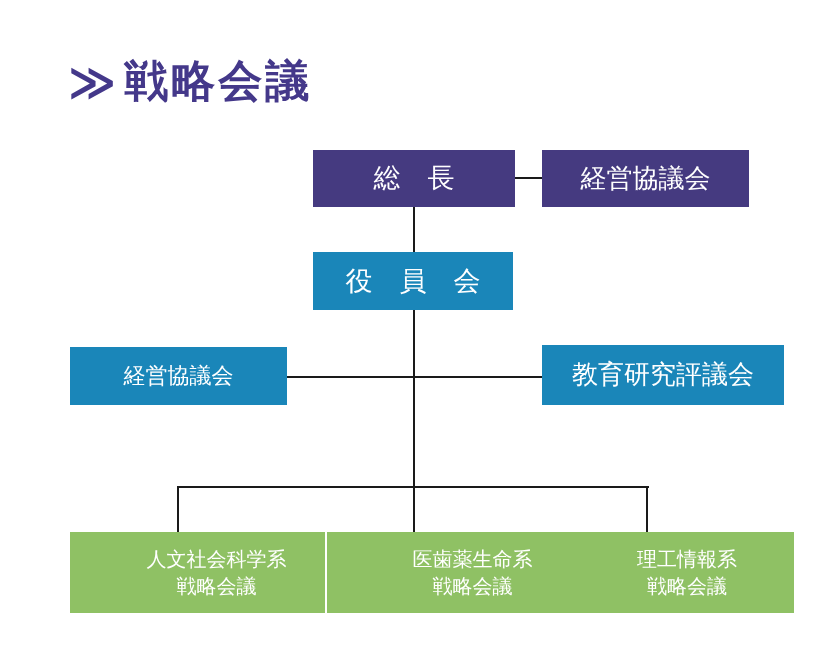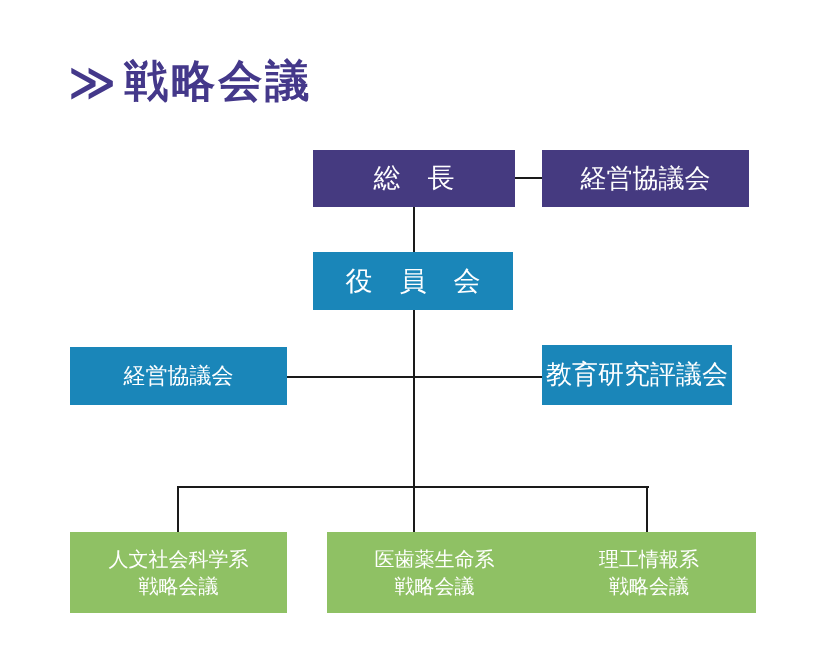--- a/index.html
+++ b/index.html
@@ -40,28 +40,28 @@
     align-items: center;
     justify-content: center;
     color: #ffffff;
     font-weight: normal;
     text-align: center;
     line-height: 1.35;
     white-space: nowrap;
   }
   .purple { background: #453a80; }
   .blue   { background: #1a86b9; }
-  .green  { background: #8fc164; }
+  .green  { background: #8fc164; padding-left: 38px; }
 
   #node-president              { left: 313px; top: 150px; width: 202px; height: 57px; font-size: 27px; }
   #node-policy-council         { left: 542px; top: 150px; width: 207px; height: 57px; font-size: 26px; }
   #node-auditors               { left: 152px; top: 227px; width: 135px; height: 56px; font-size: 24px; }
   #node-board                  { left: 313px; top: 252px; width: 200px; height: 58px; font-size: 27px; }
   #node-management-council     { left: 70px;  top: 347px; width: 217px; height: 58px; font-size: 22px; }
-  #node-edu-research-council   { left: 542px; top: 345px; width: 190px; height: 60px; font-size: 26px; }
+  #node-edu-research-council   { left: 542px; top: 345px; width: 242px; height: 60px; font-size: 26px; }
   #node-humanities             { left: 70px;  top: 532px; width: 217px; height: 81px; font-size: 20px; }
   #node-medical                { left: 307px; top: 532px; width: 215px; height: 81px; font-size: 20px; margin-left: 20px; }
   #node-scitech                { left: 542px; top: 532px; width: 214px; height: 81px; font-size: 20px; }
 
   .line {
     position: absolute;
     background: #1a1a1a;
   }
   
   #conn-president-policy   { left: 515px; top: 177px; width: 27px;  height: 2px; }

